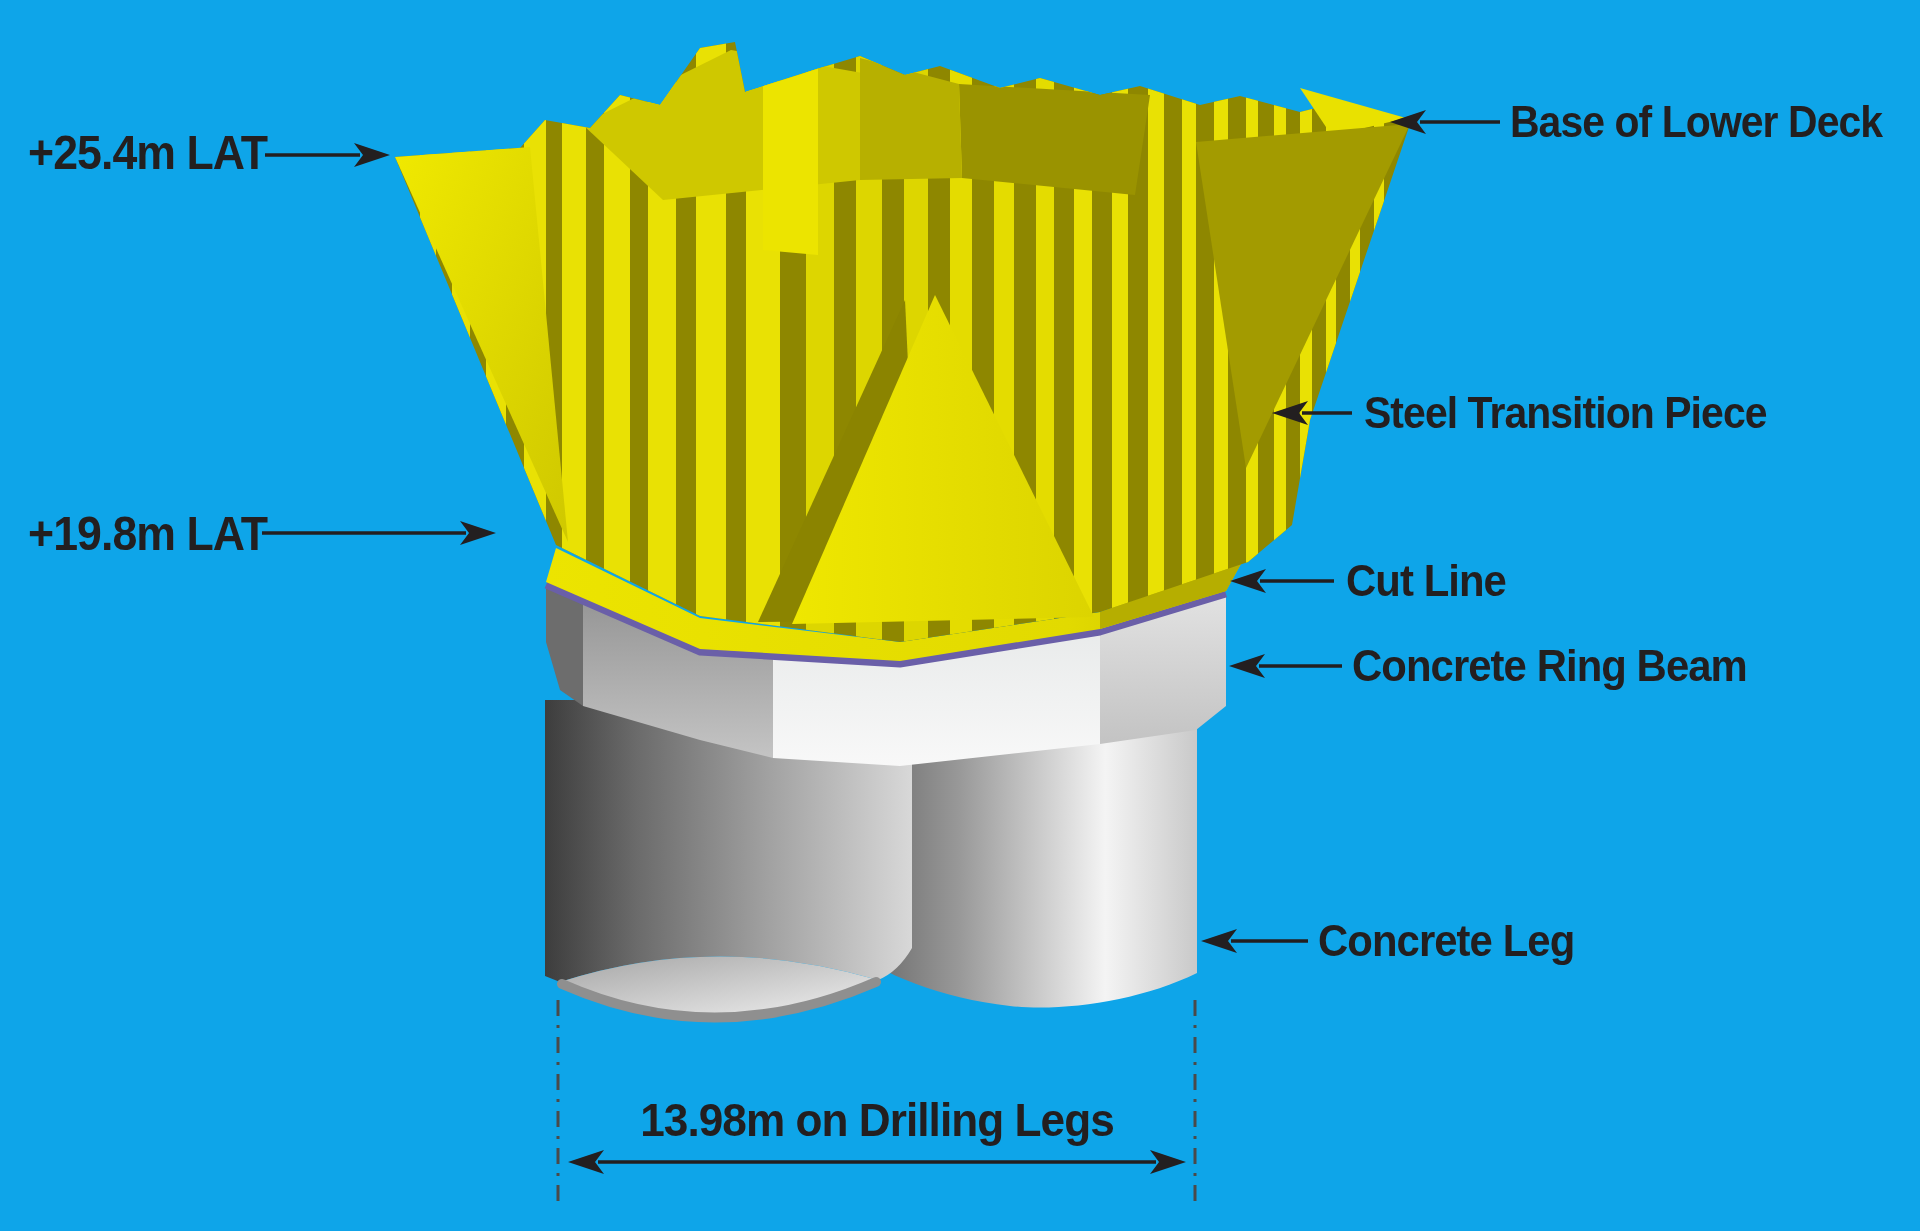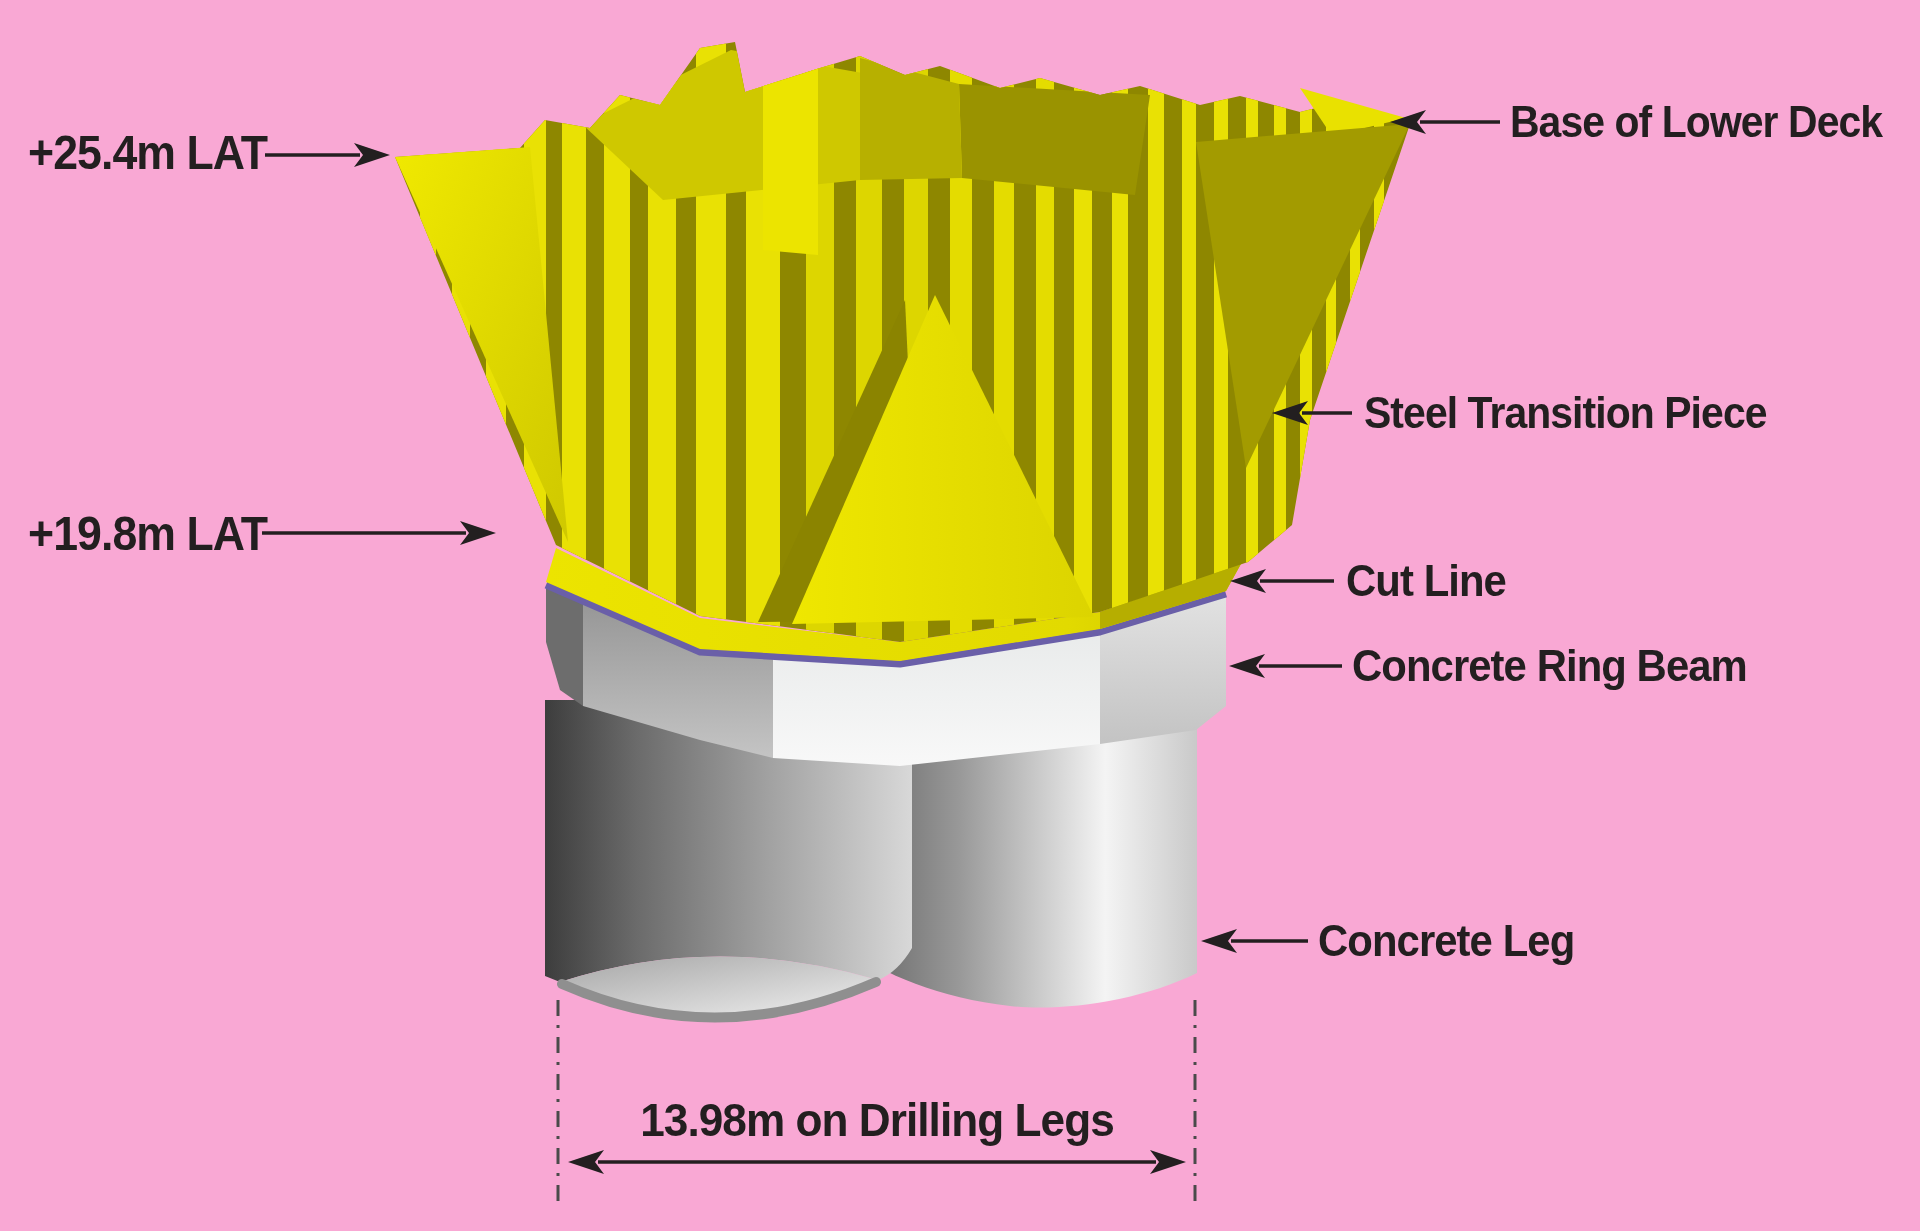--- a/index.html
+++ b/index.html
@@ -1,19 +1,19 @@
 <!DOCTYPE html>
 <html><head>
 <meta charset="utf-8">
 <style>
   html,body{margin:0;padding:0;background:#ffffff;}
   #stage{
     position:relative;
     width:1920px;height:1231px;
-    background:#f9a8d4;
+    background:#0ea5e9;
     font-family:"Liberation Sans", sans-serif;
     overflow:hidden;
   }
   #diagram-svg{position:absolute;left:0;top:0;}
   .lbl{
     position:absolute;
     color:#231f20;
     font-weight:700;
     font-size:45px;
     letter-spacing:-1px;

